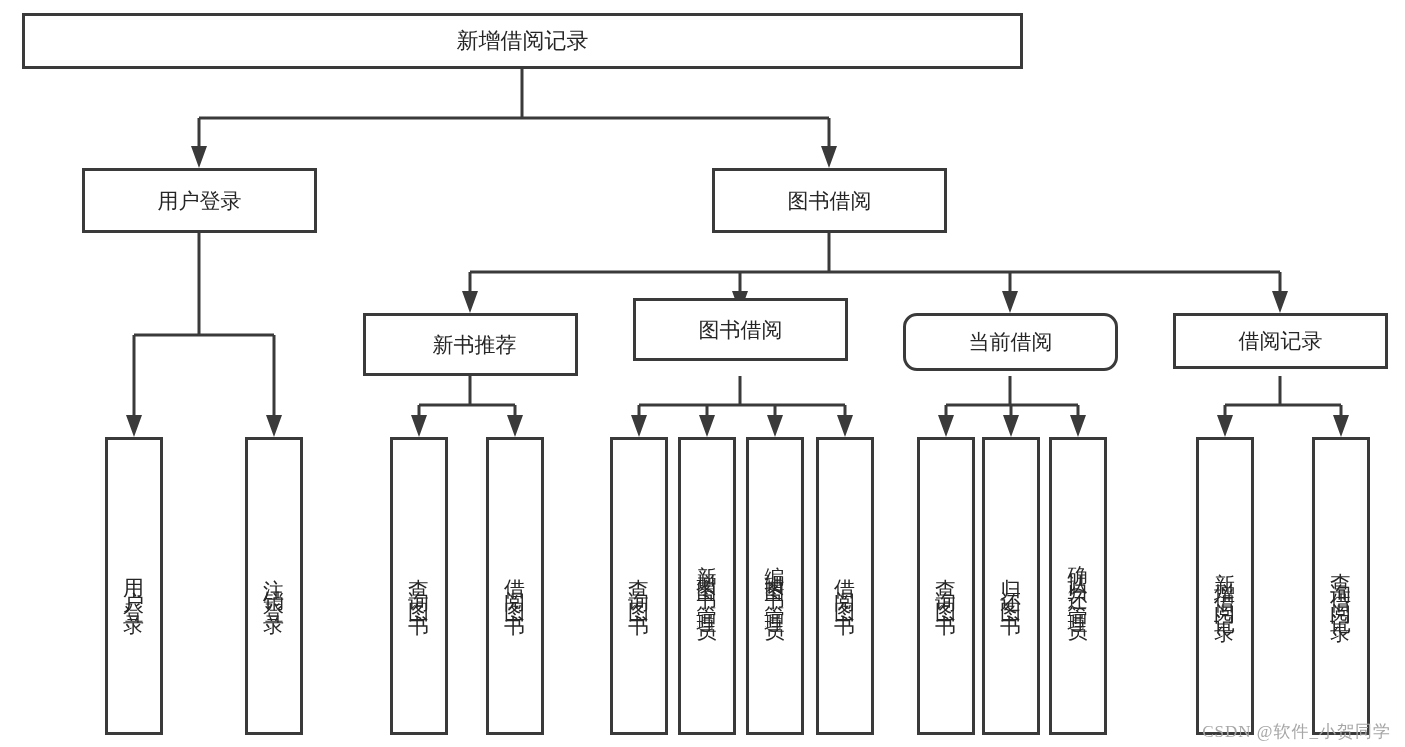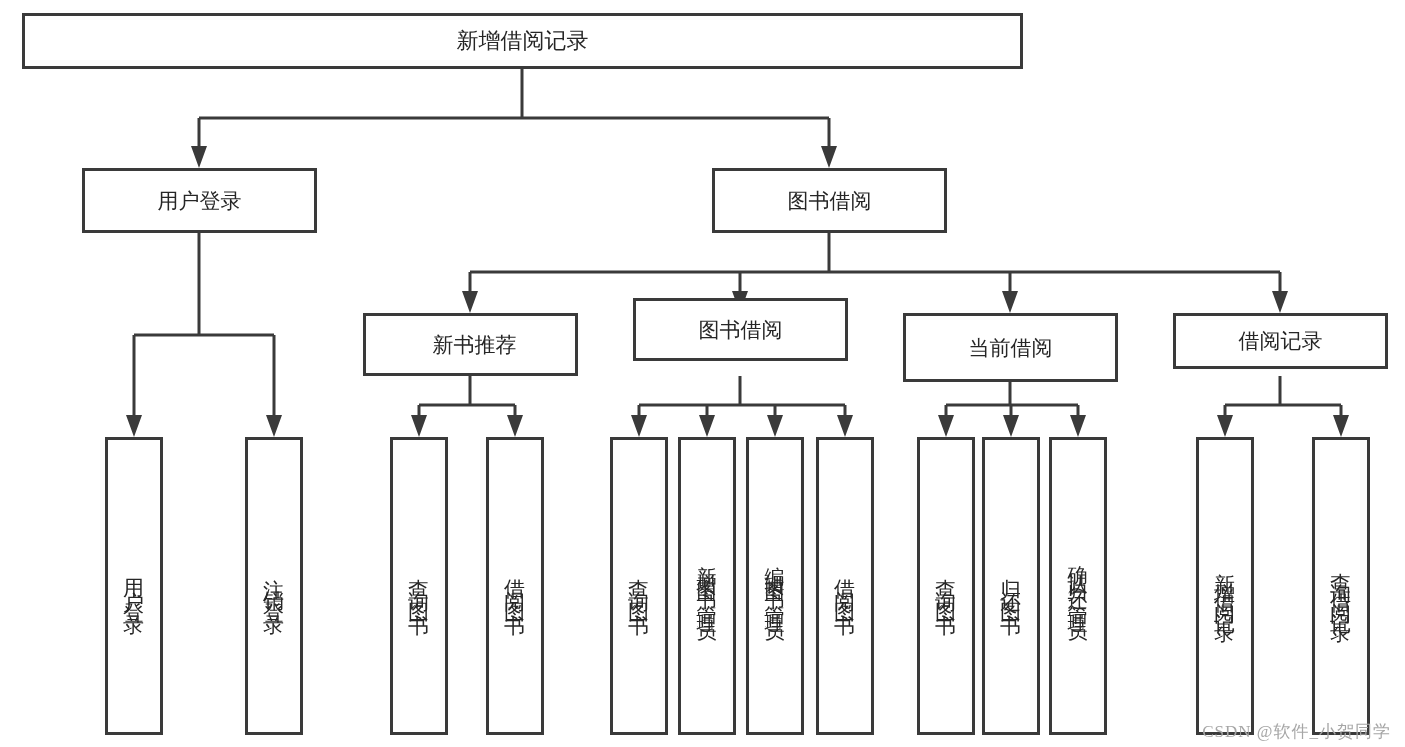--- a/index.html
+++ b/index.html
@@ -89,21 +89,21 @@
     </g>
   </svg>
 
   <div class="node root" style="left:22px;top:13px;width:1001px;height:56px;">新增借阅记录</div>
 
   <div class="node" style="left:82px;top:168px;width:235px;height:65px;">用户登录</div>
   <div class="node" style="left:712px;top:168px;width:235px;height:65px;">图书借阅</div>
 
   <div class="node" style="left:363px;top:313px;width:215px;height:63px;padding-left:8px;">新书推荐</div>
   <div class="node" style="left:633px;top:298px;width:215px;height:63px;font-family:Liberation Mono, monospace;">图书借阅</div>
-  <div class="node" style="left:903px;top:313px;width:215px;height:69px;">当前借阅</div>
+  <div class="node" style="left:903px;top:313px;width:215px;height:58px;border-radius:14px;">当前借阅</div>
   <div class="node" style="left:1173px;top:313px;width:215px;height:56px;">借阅记录</div>
 
   <div class="vnode" style="left:105px;top:437px;width:58px;height:298px;">
     <span class="ls4">用户登录</span>
   </div>
   <div class="vnode" style="left:245px;top:437px;width:58px;height:298px;">
     <span class="ls4">注销登录</span>
   </div>
 
   <div class="vnode" style="left:390px;top:437px;width:58px;height:298px;">

